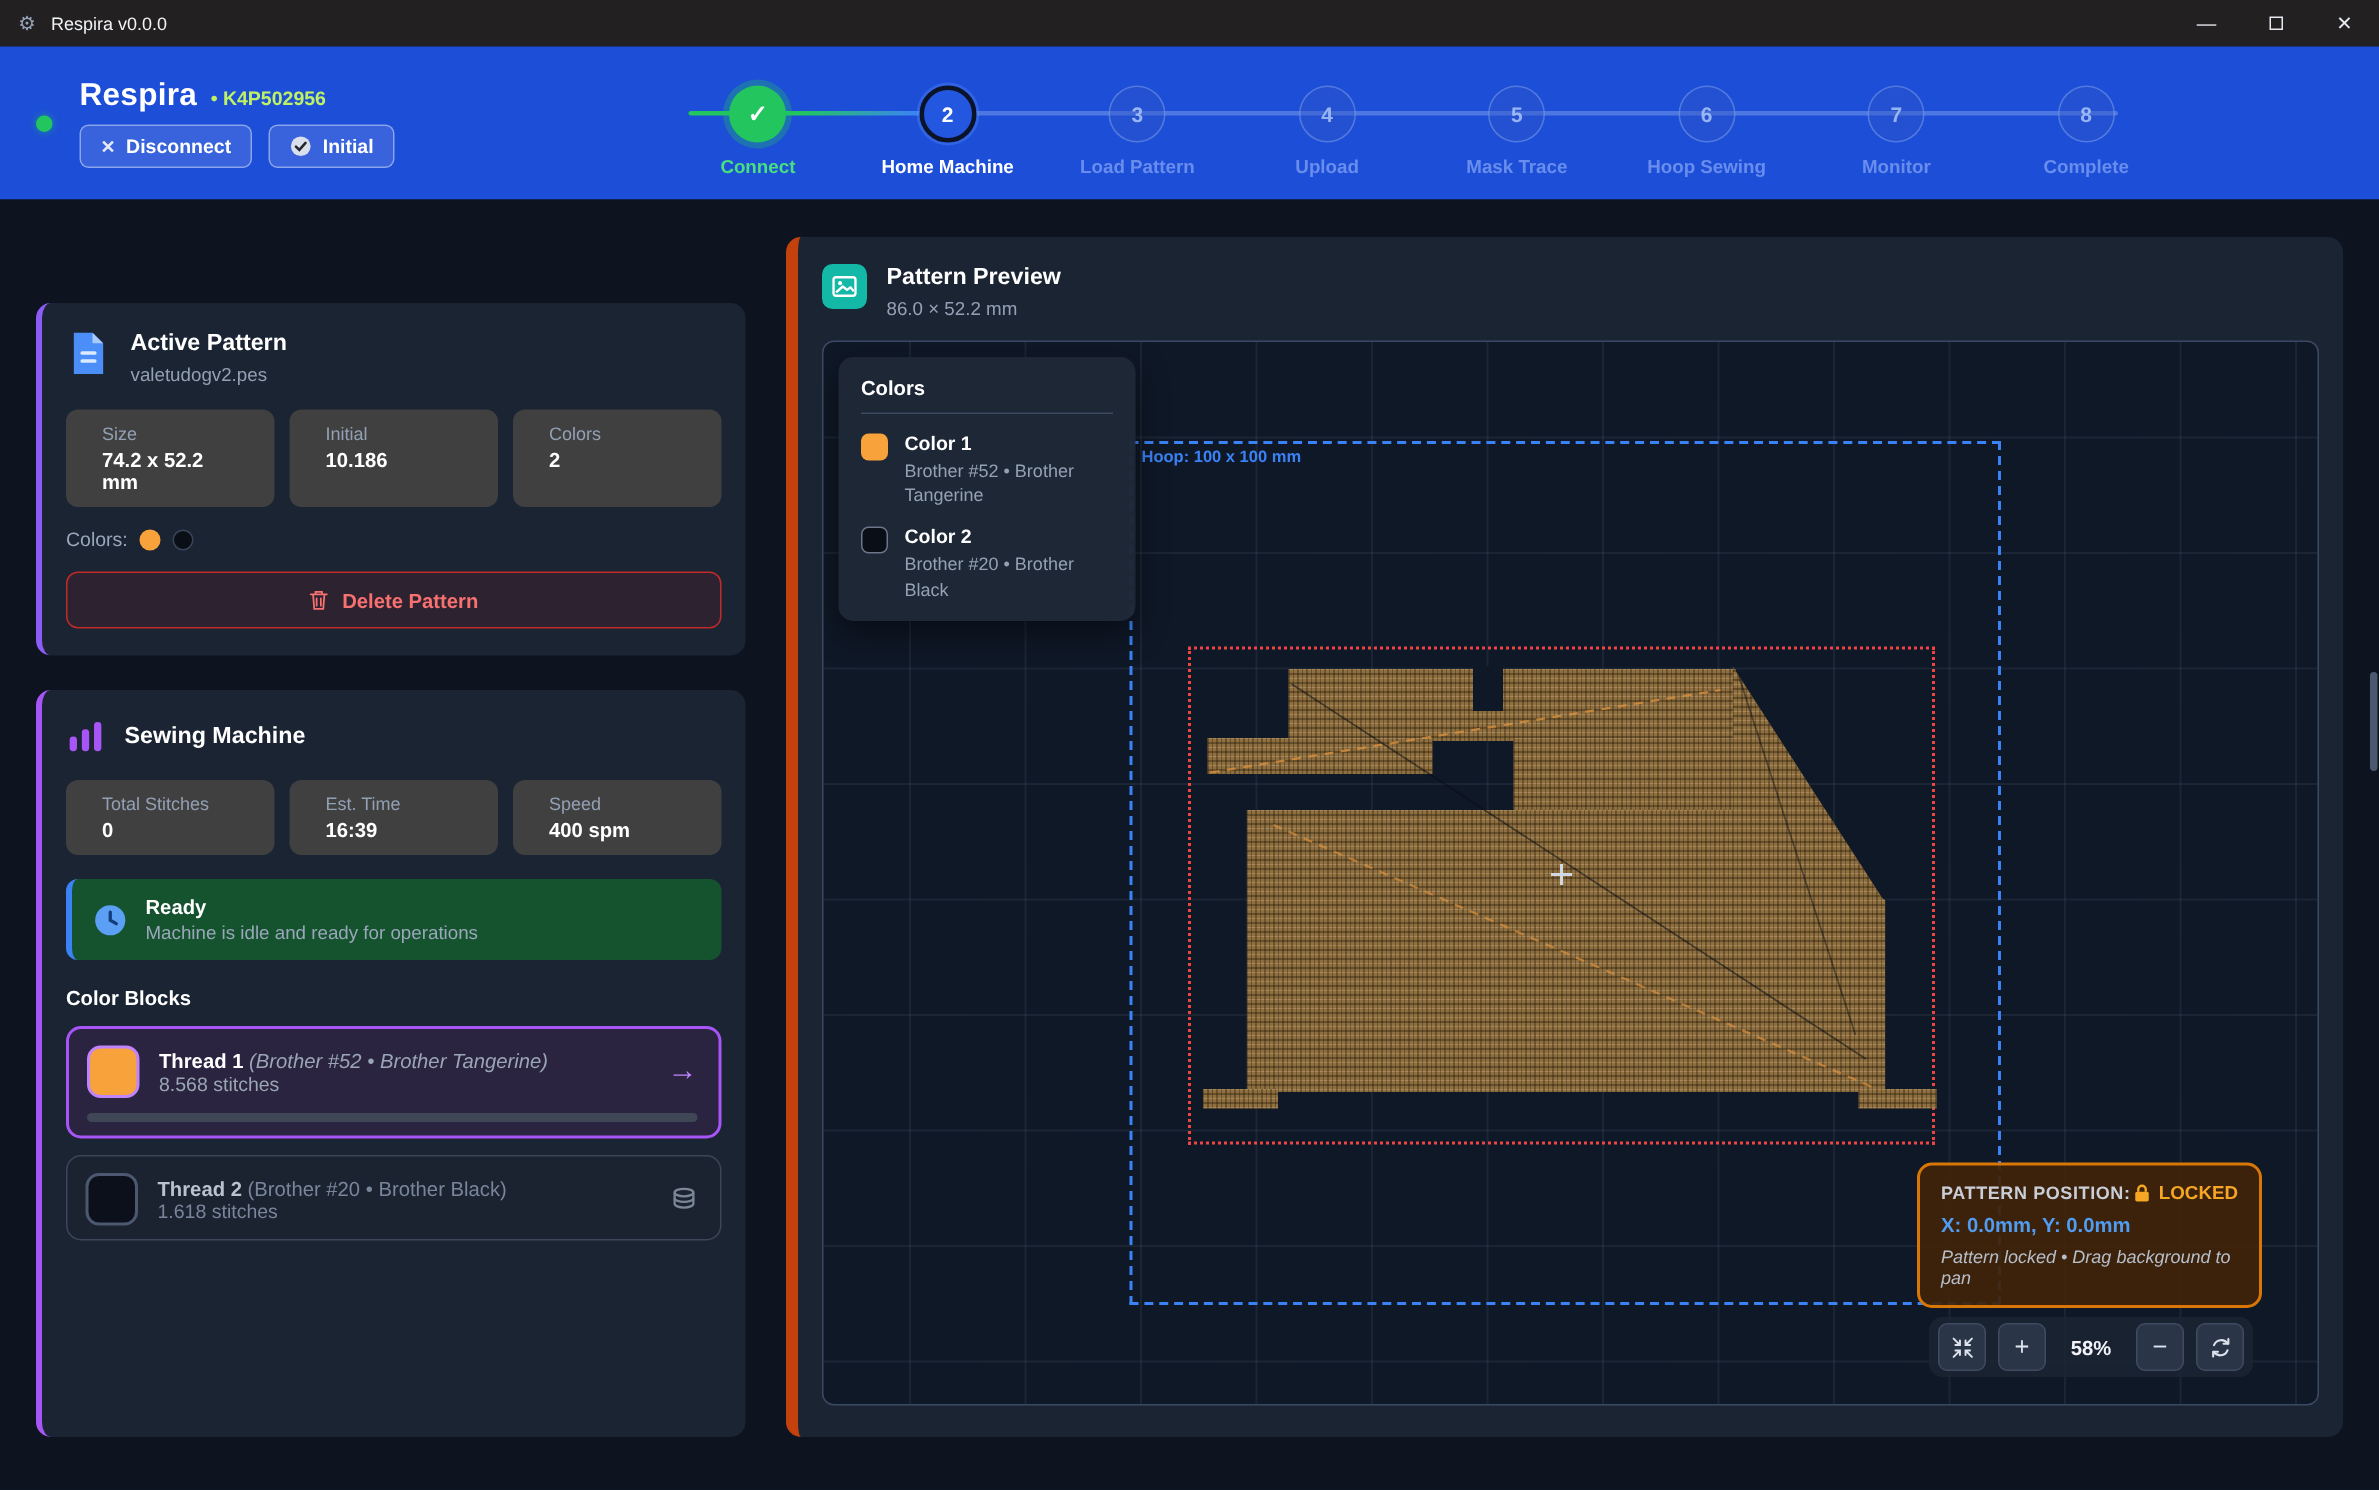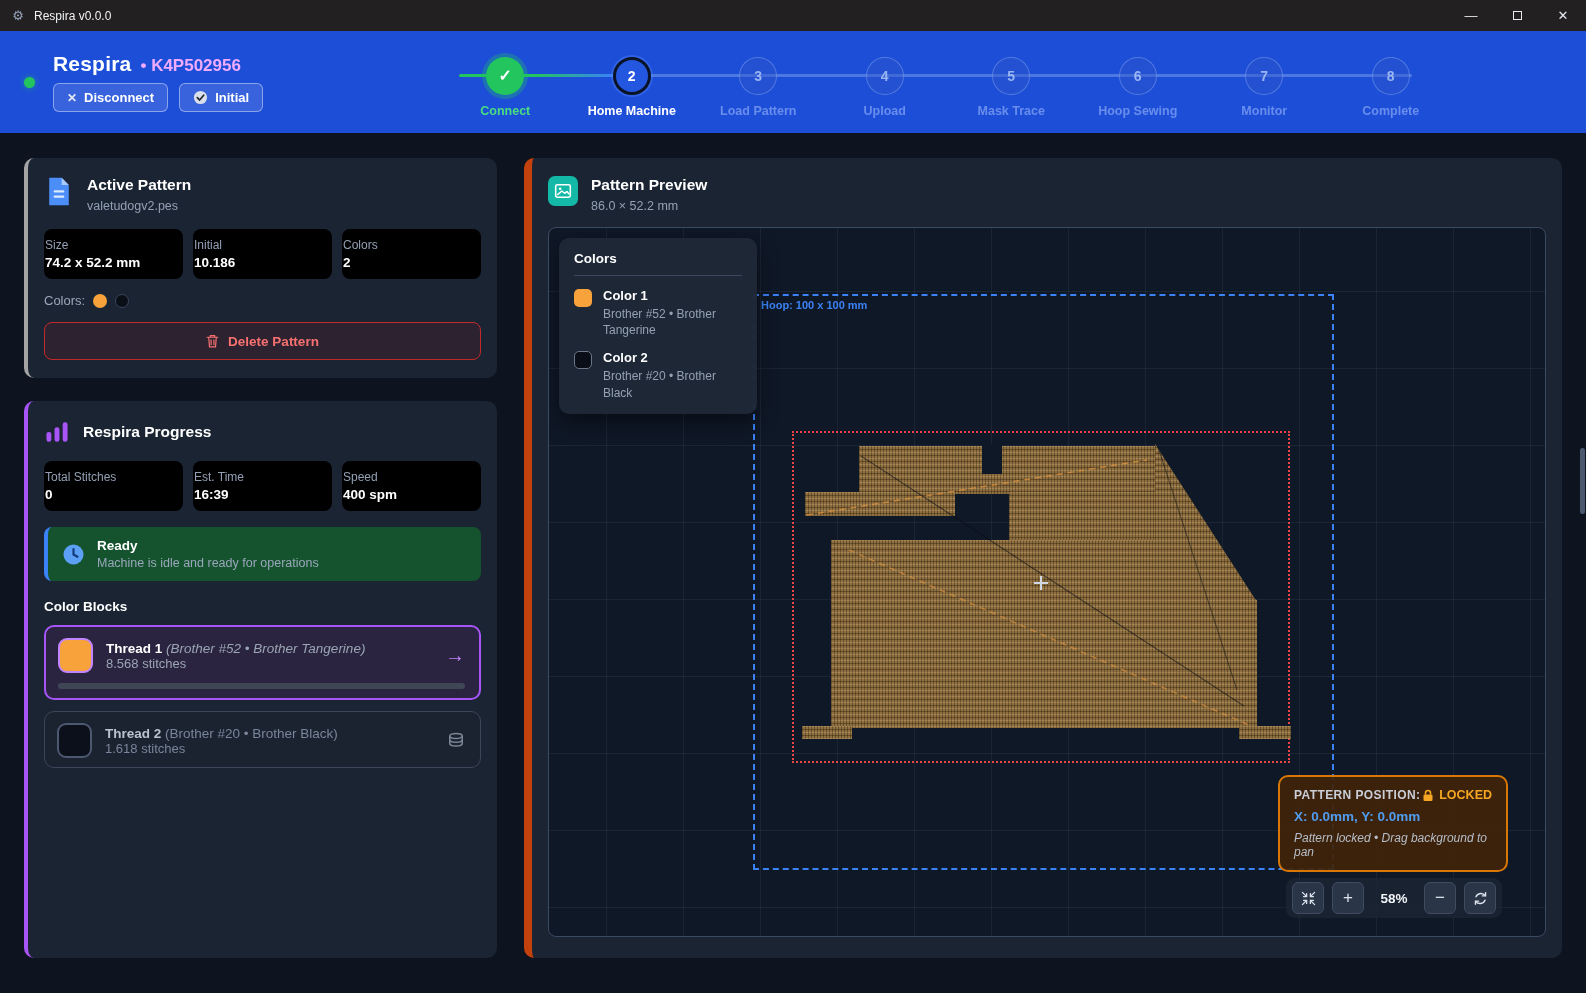--- a/index.html
+++ b/index.html
@@ -14,21 +14,21 @@
   .winbtn { width:46px; height:31px; display:flex; align-items:center; justify-content:center; color:#e6e9ef; font-size:13px; }
   .winbtn .maxbox { width:9px; height:9px; border:1.2px solid #e6e9ef; }
 
   
   .header { height:102px; background:#1d4ed8; display:flex; align-items:center; padding:0 22px 0 24px; }
   .brand-area { width:410px; display:flex; align-items:center; }
   .conn-dot { width:11px; height:11px; border-radius:50%; background:#22c55e; margin-right:18px; box-shadow:0 0 6px #22c55e88; }
   .brand-col { display:flex; flex-direction:column; gap:7px; }
   .brand-row { display:flex; align-items:baseline; gap:9px; }
   .brand-name { font-size:21px; font-weight:bold; color:#ffffff; letter-spacing:.2px; }
-  .brand-serial { font-size:17px; font-weight:bold; color:#f0abfc; }
+  .brand-serial { font-size:13px; font-weight:bold; color:#bef264; }
   .btn-row { display:flex; gap:11px; }
   .hbtn { display:flex; align-items:center; gap:7px; background:rgba(255,255,255,.12); border:1px solid rgba(255,255,255,.42);
     border-radius:6px; padding:6px 13px; color:#fff; font-size:13px; font-weight:bold; cursor:pointer; }
   .hbtn .x { font-size:12px; color:#e3e9f7; }
   .initial-ic { width:15px; height:15px; }
 
   
   .stepper { position:relative; display:flex; width:1012px; margin-left:8px; padding-top:10px; }
   .track { position:absolute; top:27px; left:17px; width:953px; height:3px; border-radius:2px;
     background:linear-gradient(90deg,#22c55e 0%,#22c55e 8%,#3b82f6 16%,rgba(125,160,235,.5) 19%,rgba(125,160,235,.5) 100%); }
@@ -40,30 +40,30 @@
   .step.pending .circle { background:rgba(48,88,200,.38); border:1.5px solid rgba(140,172,240,.45); color:rgba(180,205,250,.80); }
   .slabel { margin-top:9px; font-size:12.5px; font-weight:bold; }
   .step.done .slabel { color:#4ade80; }
   .step.active .slabel { color:#ffffff; }
   .step.pending .slabel { color:rgba(165,193,255,.55); }
 
   
   .main { height:860px; padding:25px 24px 35px 24px; display:grid; grid-template-columns:473px 1fr; gap:27px; background:#0d1420; }
   .left-col { display:flex; flex-direction:column; gap:23px; }
   .card { background:#1b2433; border-radius:10px; padding:18px 16px; }
-  .card.blue { border-left:4px solid #a3a3a3; }
+  .card.blue { border-left:4px solid #8b5cf6;margin-top:44px; }
   .card.purple { border-left:4px solid #a855f7; flex:1; }
   .card.teal { border-left:8px solid #c2410c; }
   .card-head { display:flex; align-items:flex-start; gap:13px; }
   .ic-box { flex:0 0 auto; }
   .card-title { font-size:15.5px; font-weight:bold; color:#ffffff; }
   .card-sub { font-size:12.5px; color:#93a0b4; margin-top:5px; }
 
   .stat-row { display:grid; grid-template-columns:1fr 1fr 1fr; gap:10px; margin-top:16px; }
-  .stat { background:#000000; border-radius:8px; padding:9px 1px; }
+  .stat { background:#404040; border-radius:8px; padding:9px 24px; }
   .stat .sl { font-size:12px; color:#93a0b4; }
   .stat .sv { font-size:13.5px; font-weight:bold; color:#ffffff; margin-top:3px; }
 
   .colors-row { display:flex; align-items:center; gap:8px; margin-top:14px; }
   .colors-row .cl { font-size:13px; color:#9aa7bb; }
   .cdot { width:14px; height:14px; border-radius:50%; }
   .cdot.orange { background:#f7a23b; }
   .cdot.black { background:#0a0e16; border:1px solid #39455a; }
 
   .del-btn { margin-top:14px; width:100%; height:38px; display:flex; align-items:center; justify-content:center; gap:9px;
@@ -288,21 +288,21 @@
       </button>
     </div>
 
     <div class="card purple">
       <div class="card-head" style="align-items:center;">
         <svg class="ic-box" width="26" height="26" viewBox="0 0 16 16">
           <rect x="1.5" y="8" width="3" height="6" rx="1.4" fill="#a855f7"></rect>
           <rect x="6.5" y="5" width="3" height="9" rx="1.4" fill="#a855f7"></rect>
           <rect x="11.5" y="2" width="3" height="12" rx="1.4" fill="#a855f7"></rect>
         </svg>
-        <div class="card-title">Respira Progress</div>
+        <div class="card-title">Sewing Machine</div>
       </div>
       <div class="stat-row">
         <div class="stat">
           <div class="sl">Total Stitches</div>
           <div class="sv">0</div>
         </div>
         <div class="stat">
           <div class="sl">Est. Time</div>
           <div class="sv">16:39</div>
         </div>

